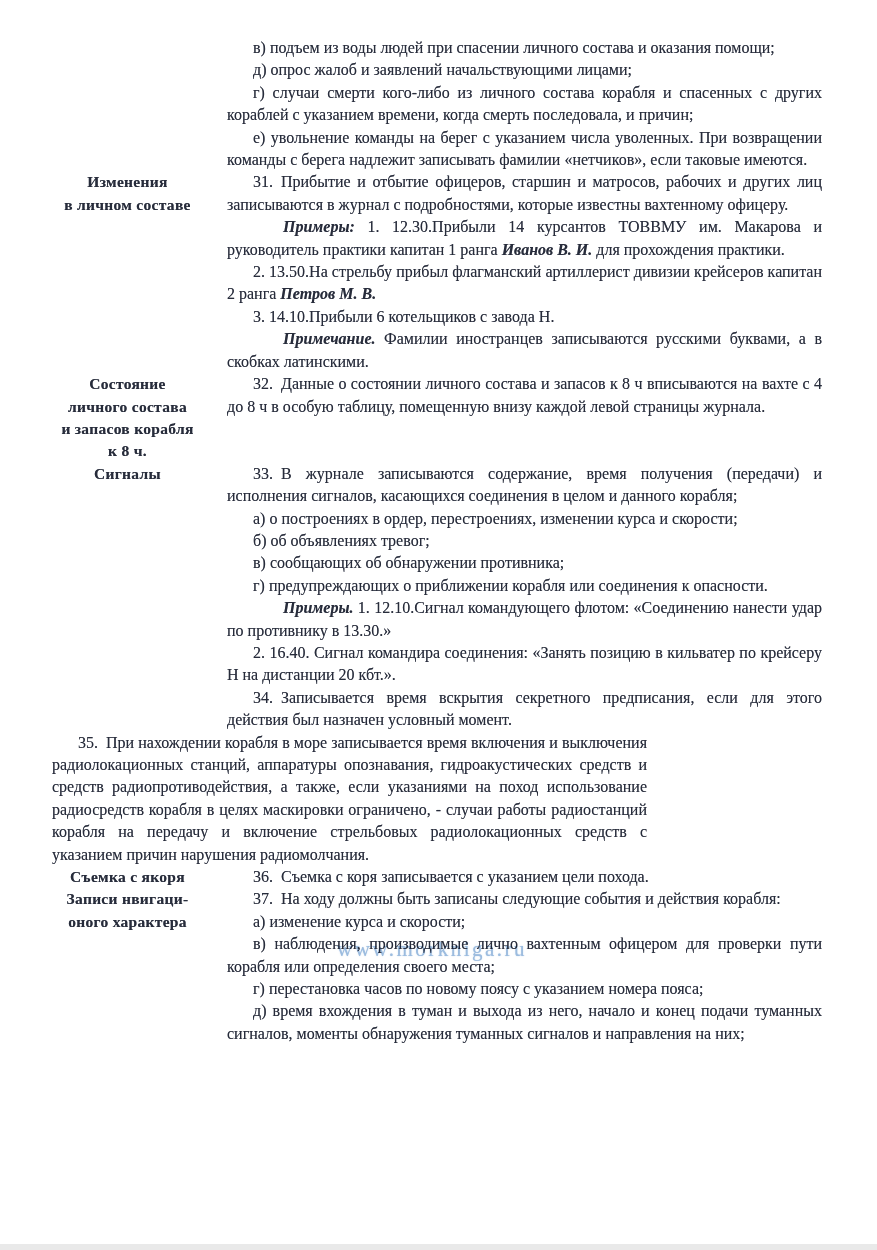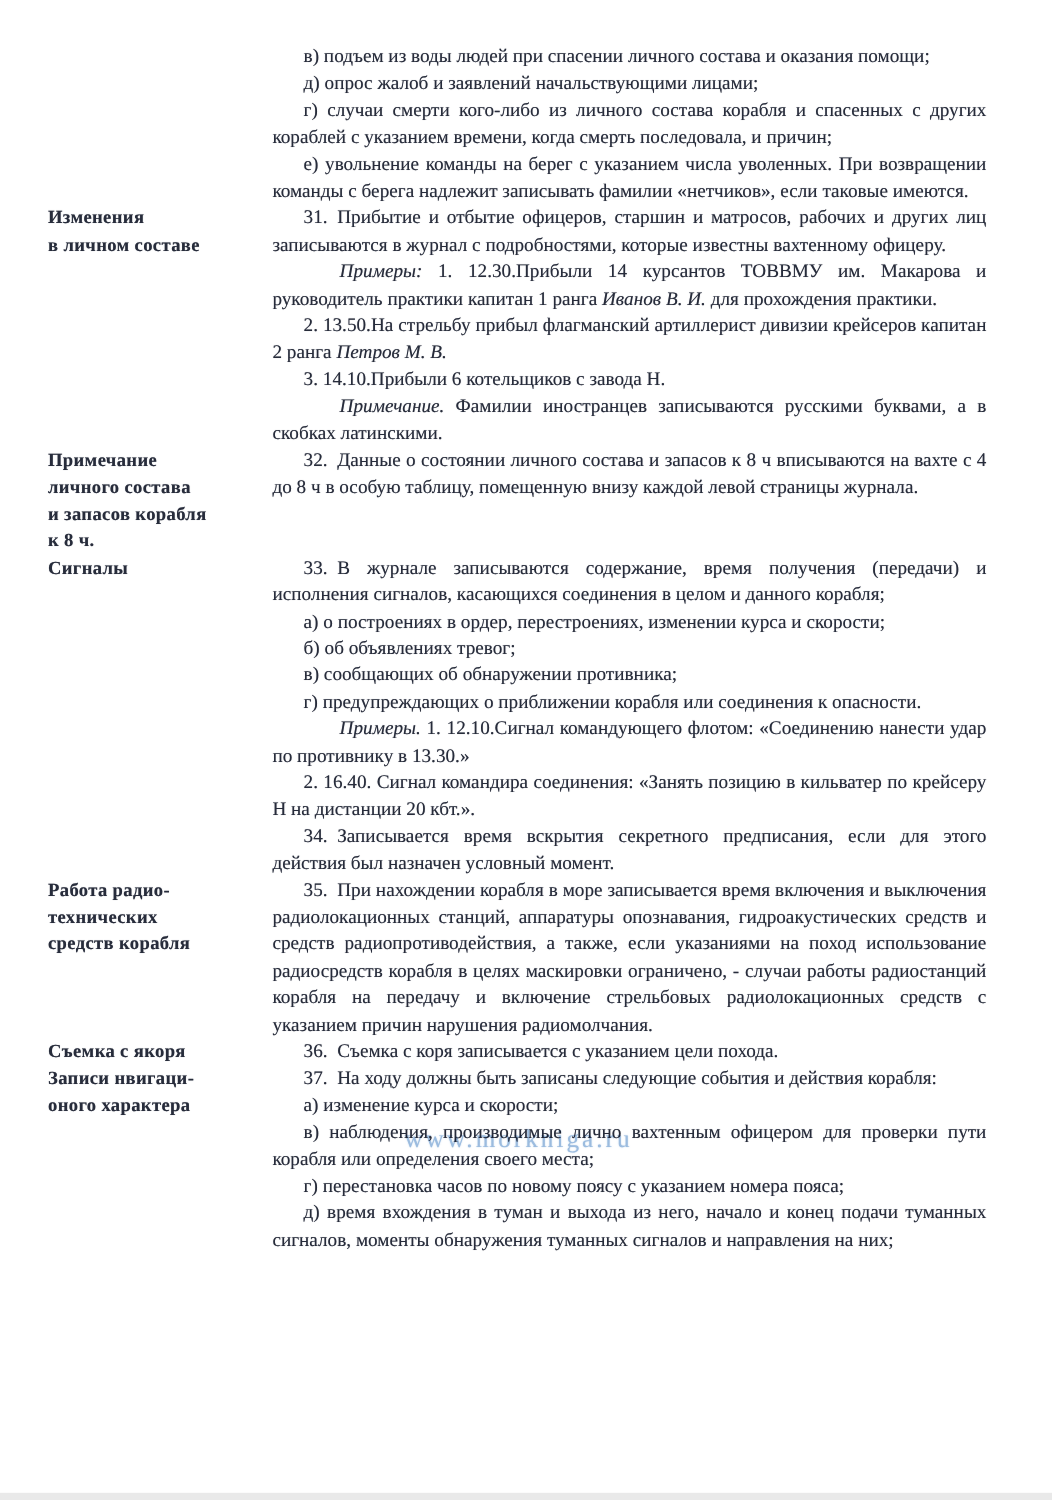--- a/index.html
+++ b/index.html
@@ -22,20 +22,21 @@
     left: 40px;
     width: 782px;
   }
   .section-row {
     display: flex;
     align-items: flex-start;
   }
   .margin-col {
     flex: 0 0 175px;
     width: 175px;
+    text-align: center;
     font-weight: bold;
     font-size: 15.5px;
     line-height: 22.4px;
     letter-spacing: 0.3px;
     color: #272c3b;
     text-shadow: 0 0 0.6px rgba(39,44,59,0.55);
   }
   .body-col {
     flex: 0 0 595px;
     width: 595px;
@@ -50,20 +51,21 @@
   .para {
     margin: 0;
     text-indent: 26px;
     position: relative;
   }
   .para.example {
     text-indent: 56px;
   }
   .it {
     font-style: italic;
+    font-weight: bold;
   }
   .watermark {
     position: absolute;
     left: 110px;
     top: 5px;
     font-size: 21px;
     font-weight: normal;
     letter-spacing: 2.5px;
     white-space: nowrap;
     text-indent: 0;
@@ -103,21 +105,21 @@
         <div class="body-col">
           <p class="para"><span>31. Прибытие и отбытие офицеров, старшин и матросов, рабочих и других лиц записываются в журнал с подробностями, которые известны вахтенному офицеру.</span></p>
           <p class="para example"><span class="it">Примеры:</span><span> 1. 12.30.Прибыли 14 курсантов ТОВВМУ им. Макарова и руководитель практики капитан 1 ранга </span><span class="it">Иванов В. И.</span><span> для прохождения практики.</span></p>
           <p class="para"><span>2. 13.50.На стрельбу прибыл флагманский артиллерист дивизии крейсеров капитан 2 ранга </span><span class="it">Петров М. В.</span></p>
           <p class="para"><span>3. 14.10.Прибыли 6 котельщиков с завода Н.</span></p>
           <p class="para example"><span class="it">Примечание.</span><span> Фамилии иностранцев записываются русскими буквами, а в скобках латинскими.</span></p>
         </div>
       </div>
       <div class="section-row">
         <div class="margin-col">
-          <div class="heading-line">Примечание</div>
+          <div class="heading-line">Состояние</div>
           <div class="heading-line">личного состава</div>
           <div class="heading-line">и запасов корабля</div>
           <div class="heading-line">к 8 ч.</div>
         </div>
         <div class="body-col">
           <p class="para"><span>32. Данные о состоянии личного состава и запасов к 8 ч вписываются на вахте с 4 до 8 ч в особую таблицу, помещенную внизу каждой левой страницы журнала.</span></p>
         </div>
       </div>
       <div class="section-row">
         <div class="margin-col">
@@ -128,25 +130,20 @@
           <p class="para"><span>а) о построениях в ордер, перестроениях, изменении курса и скорости;</span></p>
           <p class="para"><span>б) об объявлениях тревог;</span></p>
           <p class="para"><span>в) сообщающих об обнаружении противника;</span></p>
           <p class="para"><span>г) предупреждающих о приближении корабля или соединения к опасности.</span></p>
           <p class="para example"><span class="it">Примеры.</span><span> 1. 12.10.Сигнал командующего флотом: «Соединению нанести удар по противнику в 13.30.»</span></p>
           <p class="para"><span>2. 16.40. Сигнал командира соединения: «Занять позицию в кильватер по крейсеру Н на дистанции 20 кбт.».</span></p>
           <p class="para"><span>34. Записывается время вскрытия секретного предписания, если для этого действия был назначен условный момент.</span></p>
         </div>
       </div>
       <div class="section-row">
-        <div class="margin-col">
-          <div class="heading-line">Работа радио-</div>
-          <div class="heading-line">технических</div>
-          <div class="heading-line">средств корабля</div>
-        </div>
         <div class="body-col">
           <p class="para"><span>35. При нахождении корабля в море записывается время включения и выключения радиолокационных станций, аппаратуры опознавания, гидроакустических средств и средств радиопротиводействия, а также, если указаниями на поход использование радиосредств корабля в целях маскировки ограничено, - случаи работы радиостанций корабля на передачу и включение стрельбовых радиолокационных средств с указанием причин нарушения радиомолчания.</span></p>
         </div>
       </div>
       <div class="section-row">
         <div class="margin-col">
           <div class="heading-line">Съемка с якоря</div>
         </div>
         <div class="body-col">
           <p class="para"><span>36. Съемка с коря записывается с указанием цели похода.</span></p>

